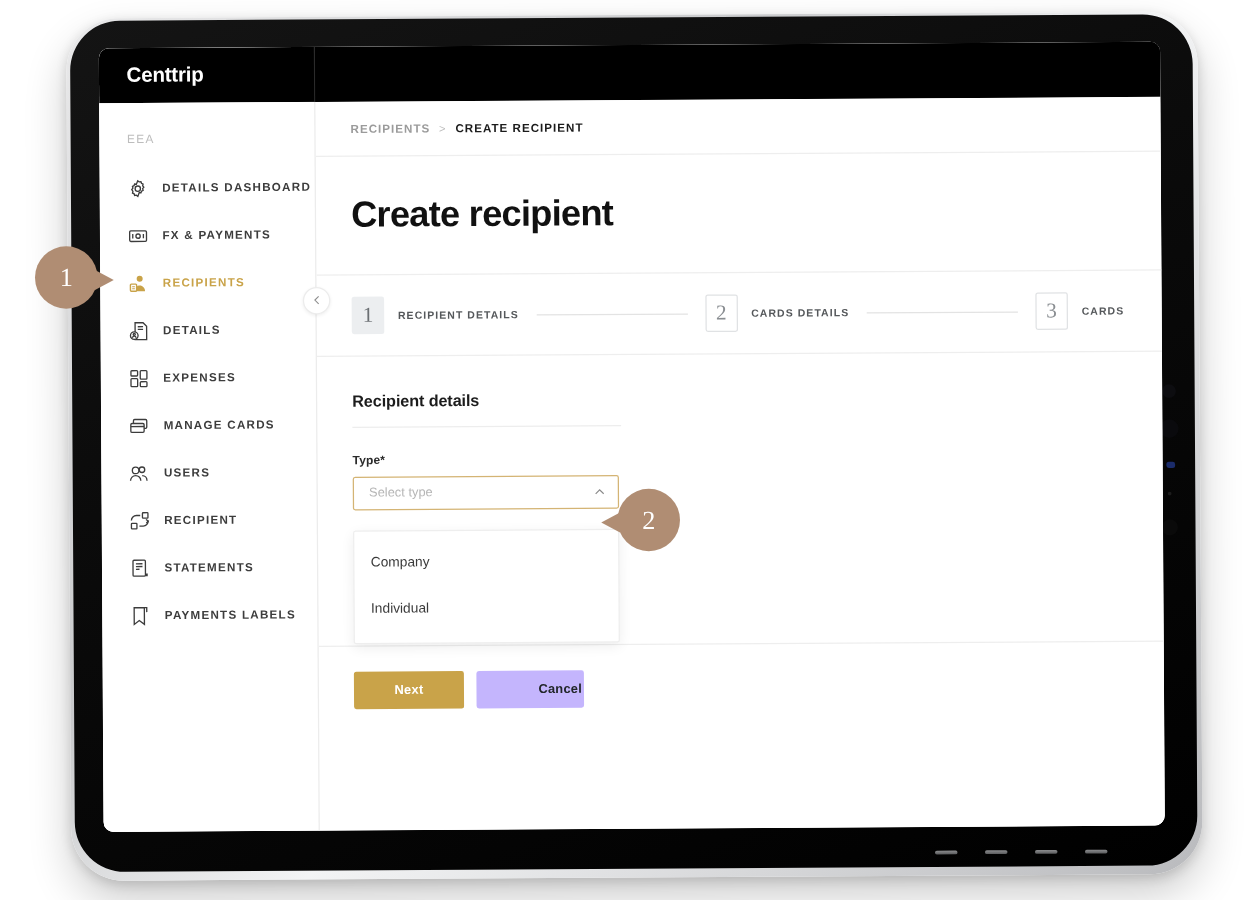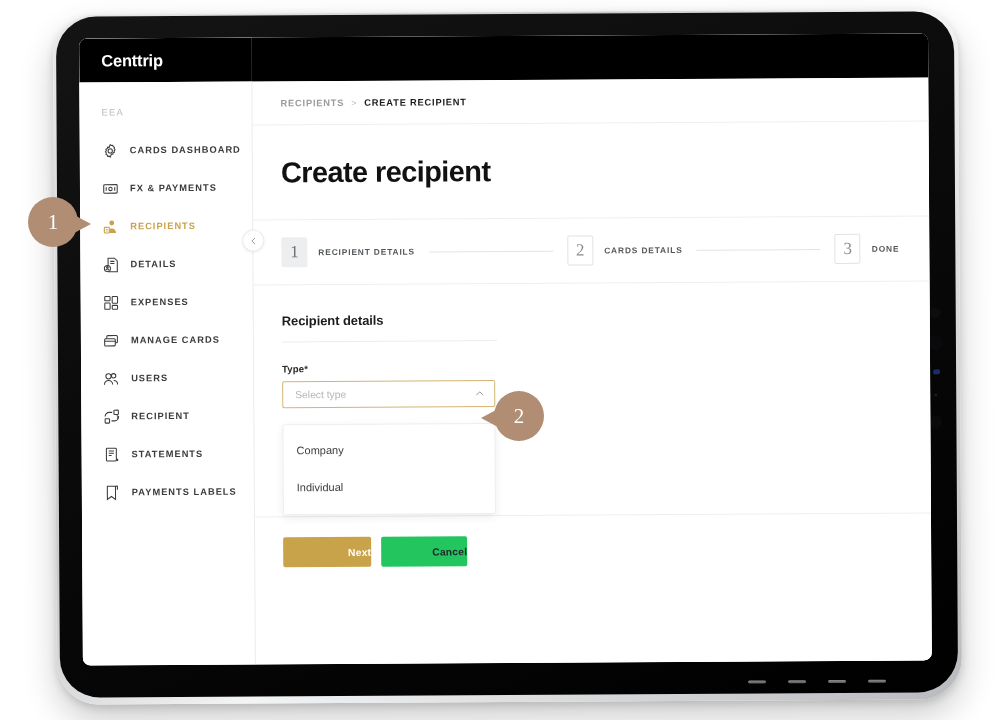--- a/index.html
+++ b/index.html
@@ -170,24 +170,23 @@
   .form-spacer { height: 108px; }
 
   .actions-sep { border-top: 1px solid #eeeeee; margin: 0; }
   .actions {
     display:flex; gap: 10px; padding: 20px 28px 0 28px;
   }
   .btn {
     height: 30px; border:none; border-radius: 2px; cursor:pointer;
     font-size: 10.3px; font-weight: 700; letter-spacing: 0.2px;
     font-family: "Liberation Sans", sans-serif;
-    text-align: right;
   }
   .btn-primary { width: 88px; background:#c9a349; color:#ffffff; }
-  .btn-secondary { width: 86px; background:#22c55e; color:#22262a;padding-left:48px; }
+  .btn-secondary { width: 86px; background:#c4b5fd; color:#22262a;padding-left:48px; }
 
   
   .callout {
     position:absolute; z-index: 40;
     width: 50px; height: 50px; border-radius:50%;
     background:#b08d73;
     display:flex; align-items:center; justify-content:center;
     color:#fff; font-size: 21px;
     font-family: "Liberation Serif", serif;
   }
@@ -243,21 +242,21 @@
             <nav class="sidebar">
               <div class="sidebar-section">EEA</div>
 
               <div class="nav-item">
                 <span class="nav-ico">
                   <svg viewBox="0 0 24 24" fill="none" stroke="#3c3c3c" stroke-width="1.5">
                     <circle cx="12" cy="12" r="3"></circle>
                     <path d="M12 3.2l1.6 1.2 2-.3.6 1.9 1.8.9-.5 1.9 1.3 1.6-1.3 1.6.5 1.9-1.8.9-.6 1.9-2-.3L12 20.8l-1.6-1.4-2 .3-.6-1.9-1.8-.9.5-1.9L5.2 13l1.3-1.6-.5-1.9 1.8-.9.6-1.9 2 .3z"></path>
                   </svg>
                 </span>
-                <span class="nav-label">CARDS DASHBOARD</span>
+                <span class="nav-label">DETAILS DASHBOARD</span>
               </div>
 
               <div class="nav-item">
                 <span class="nav-ico">
                   <svg viewBox="0 0 24 24" fill="none" stroke="#3c3c3c" stroke-width="1.5">
                     <rect x="2.5" y="6" width="19" height="12" rx="1.3"></rect>
                     <circle cx="12" cy="12" r="2.4"></circle>
                     <path d="M6 9.5v5M18 9.5v5"></path>
                   </svg>
                 </span>
@@ -385,21 +384,21 @@
                   <span class="step-label">RECIPIENT DETAILS</span>
                 </div>
                 <span class="step-line"></span>
                 <div class="step">
                   <span class="step-num outline">2</span>
                   <span class="step-label">CARDS DETAILS</span>
                 </div>
                 <span class="step-line"></span>
                 <div class="step">
                   <span class="step-num outline">3</span>
-                  <span class="step-label">DONE</span>
+                  <span class="step-label">CARDS</span>
                 </div>
               </div>
 
               <div class="form-area">
                 <div class="form-heading">Recipient details</div>
 
                 <div class="field">
                   <div class="field-label">Type*</div>
 
                   <div class="select-box">

